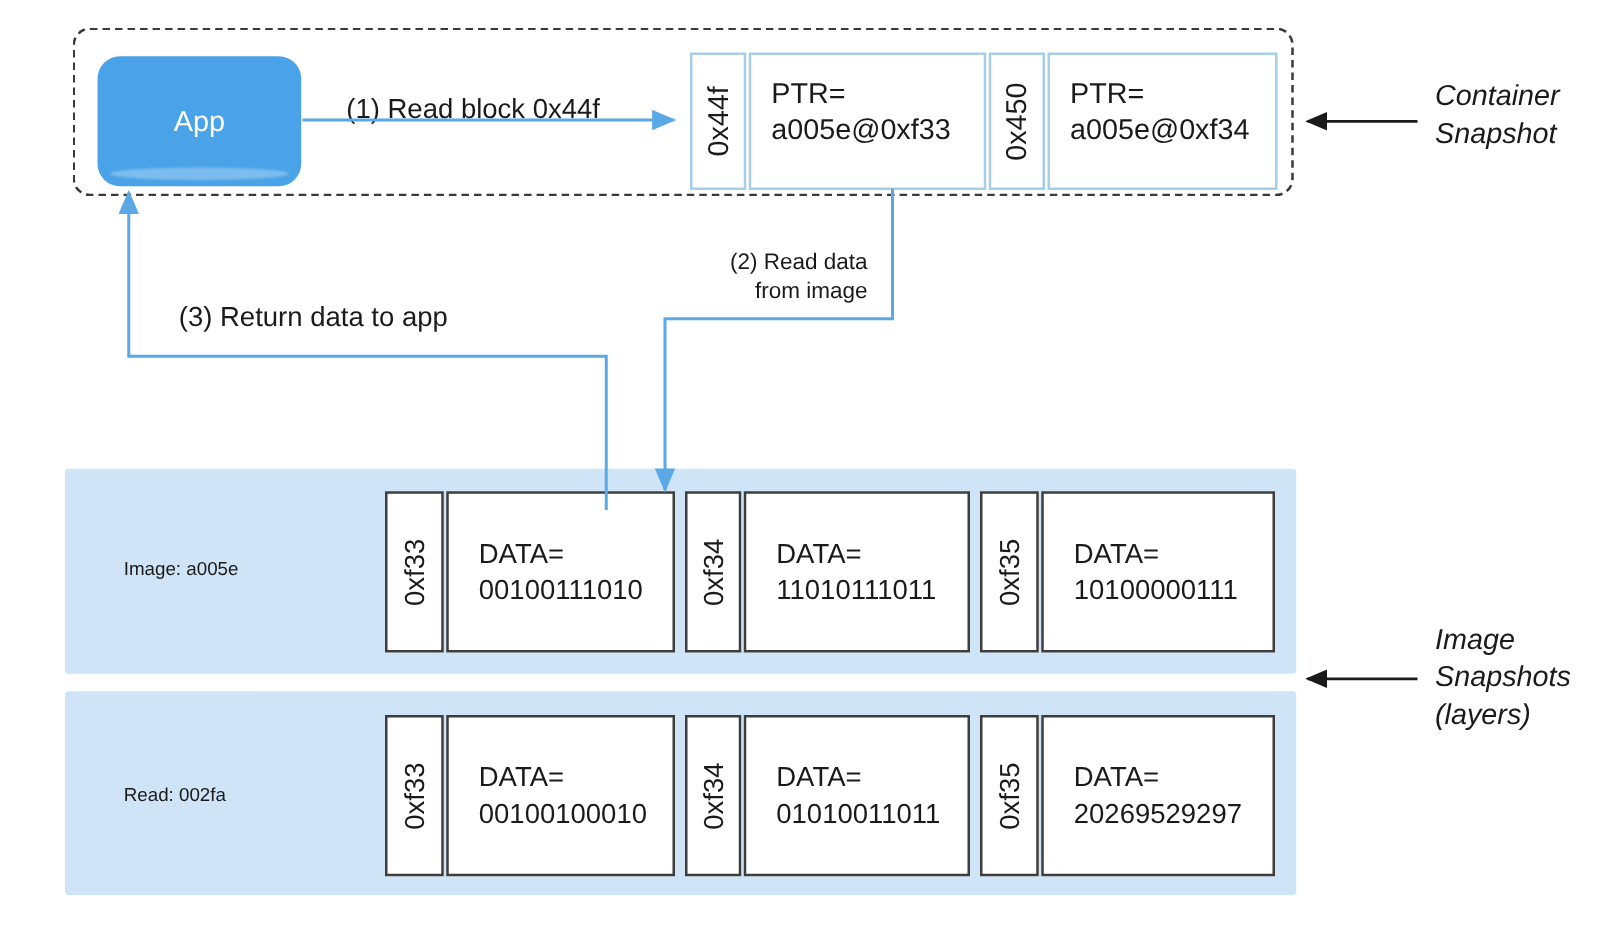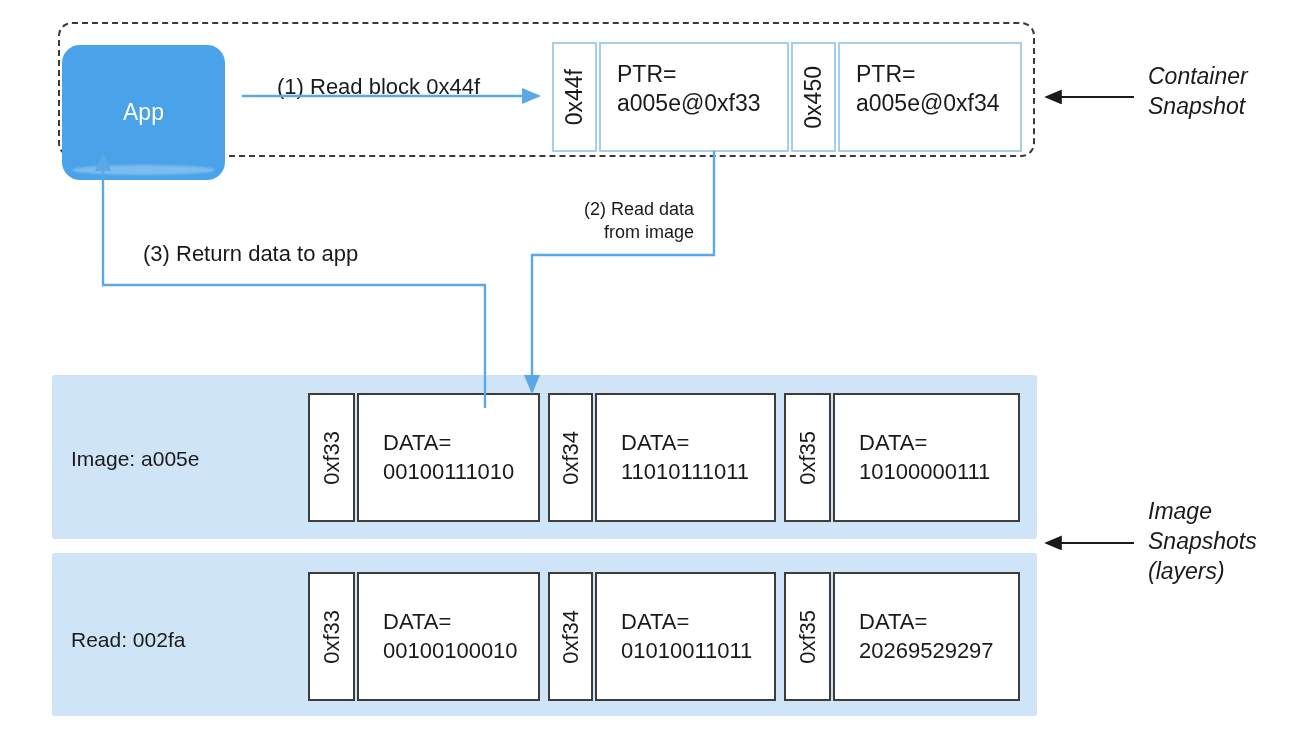--- a/index.html
+++ b/index.html
@@ -24,22 +24,22 @@
   #container-snapshot {
     left: 58px; top: 22px;
     width: 977px; height: 135px;
     border: 2px dashed #3a3a3a;
     border-radius: 14px;
     box-sizing: border-box;
   }
 
   
   #app-box {
-    left: 62px; top: 45px;
-    width: 163px; height: 135px;
+    left: 78px; top: 45px;
+    width: 163px; height: 104px;
     background: #4aa3e8;
     border-radius: 18px;
     display: flex;
     align-items: center;
     justify-content: center;
     color: #ffffff;
     font-size: 23px;
   }
   #app-box::after {
     content: "";
@@ -74,22 +74,23 @@
     font-size: 23px;
     line-height: 1.28;
   }
 
   
   .layer-band {
     background: #cfe4f7;
     border-radius: 3px;
   }
   .layer-label {
-    font-size: 21px;
+    font-size: 15px;
     white-space: nowrap;
+    margin-left: 28px;
   }
 
   
   .iblock {
     box-sizing: border-box;
     border: 2px solid #3d3d3d;
     background: #ffffff;
   }
   .iblock.addr {
     display: flex;

